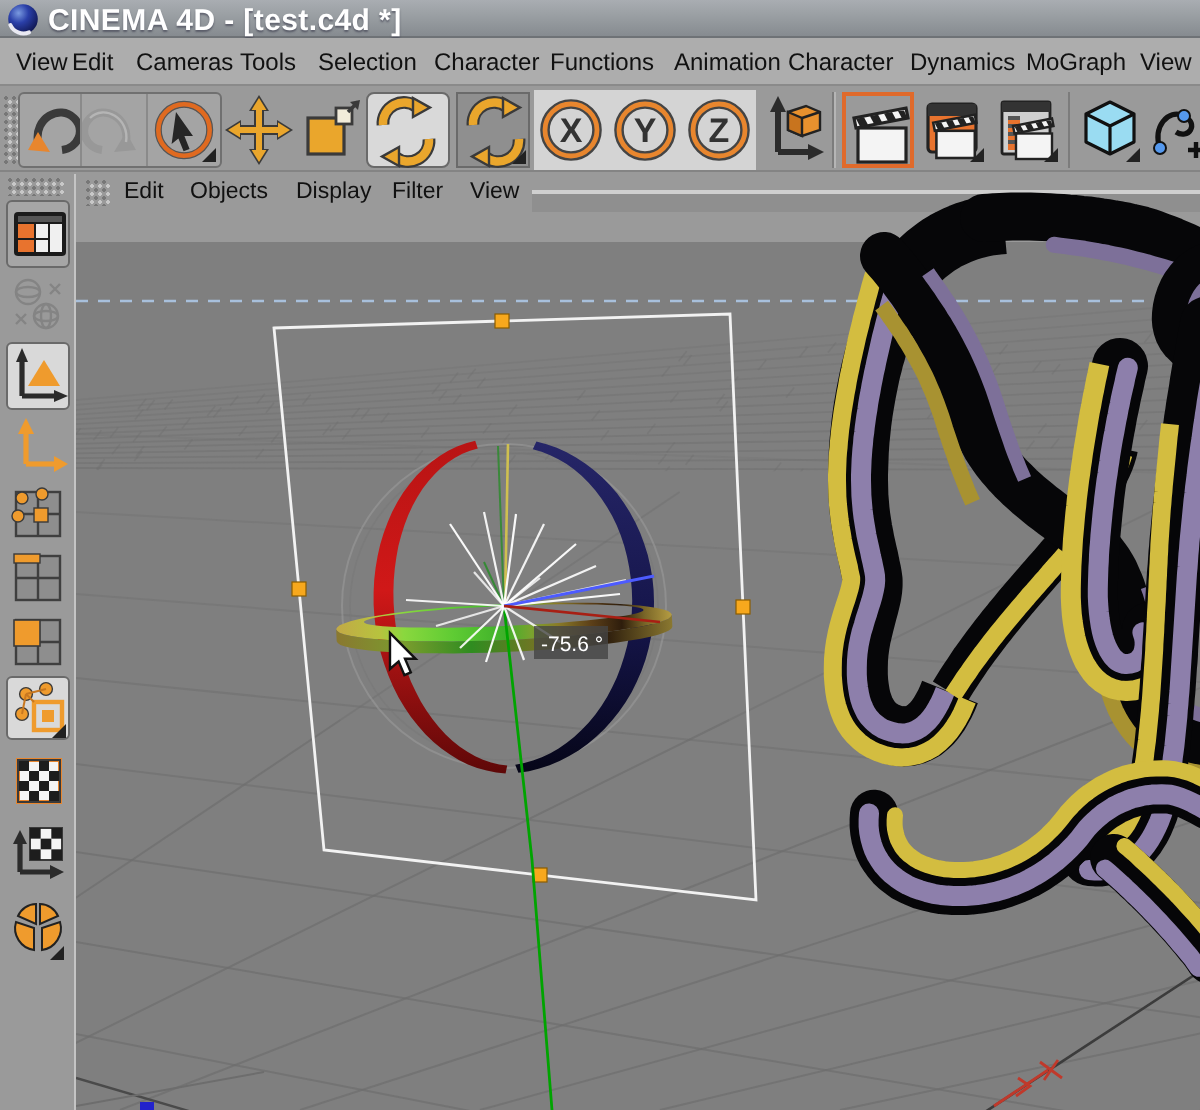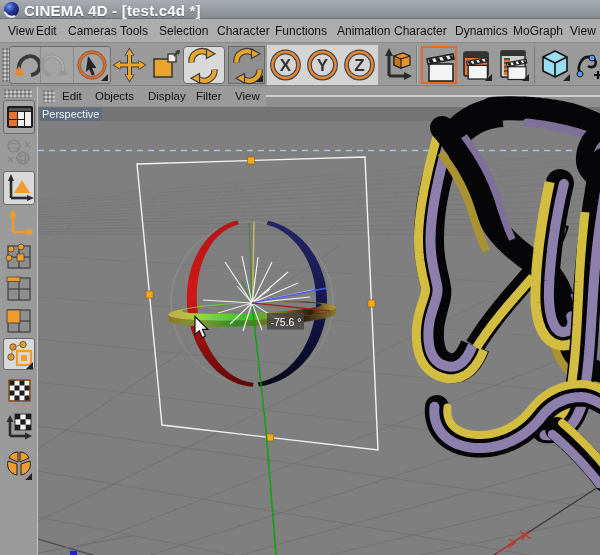--- a/index.html
+++ b/index.html
@@ -225,23 +225,20 @@
   <div class="abs" id="row2">
       <div class="abs grip" style="left:5px;top:3px;width:12px;height:13px"></div>
       <div class="menu2" style="left:24px">Edit</div>
       <div class="menu2" style="left:57px">Objects</div>
       <div class="menu2" style="left:110px">Display</div>
       <div class="menu2" style="left:158px">Filter</div>
       <div class="menu2" style="left:197px">View</div>
     </div>
   <div class="abs" id="vpanel-top"></div>
   <div class="abs" style="left:266px;top:97px;width:334px;height:9px;background:#8f8f8f"></div>
-  <div class="abs" id="vheader">
-      <div class="abs" id="vlabel">Perspective</div>
-    </div>
   <div class="abs" id="leftcol">
       <div class="abs grip" style="left:4px;top:2px;width:28px;height:9px"></div>
       <div class="abs" style="left:3px;top:13px;width:32px;height:34px;background:#a6a6a6;border-radius:3px;border:1px solid #6a6a6a;"><svg width="32" height="34" viewBox="0 0 32 34">
           <rect x="3" y="5" width="26" height="22" rx="2" fill="#1b1b1b"></rect>
           <rect x="5" y="7" width="22" height="3" fill="#555"></rect>
           <rect x="5" y="11" width="8" height="7" fill="#e8732e"></rect>
           <rect x="14" y="11" width="6" height="7" fill="#f0f0f0"></rect>
           <rect x="21" y="11" width="6" height="14" fill="#f0f0f0"></rect>
           <rect x="5" y="19" width="8" height="6" fill="#e8732e"></rect>
           <rect x="14" y="19" width="6" height="6" fill="#f0f0f0"></rect>

